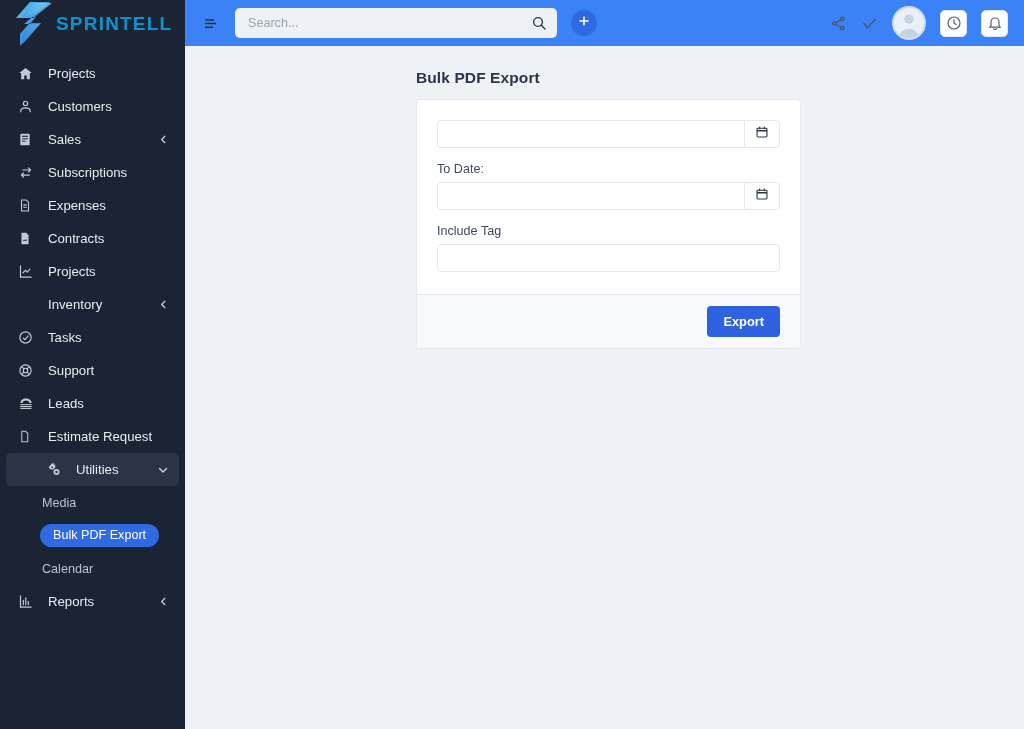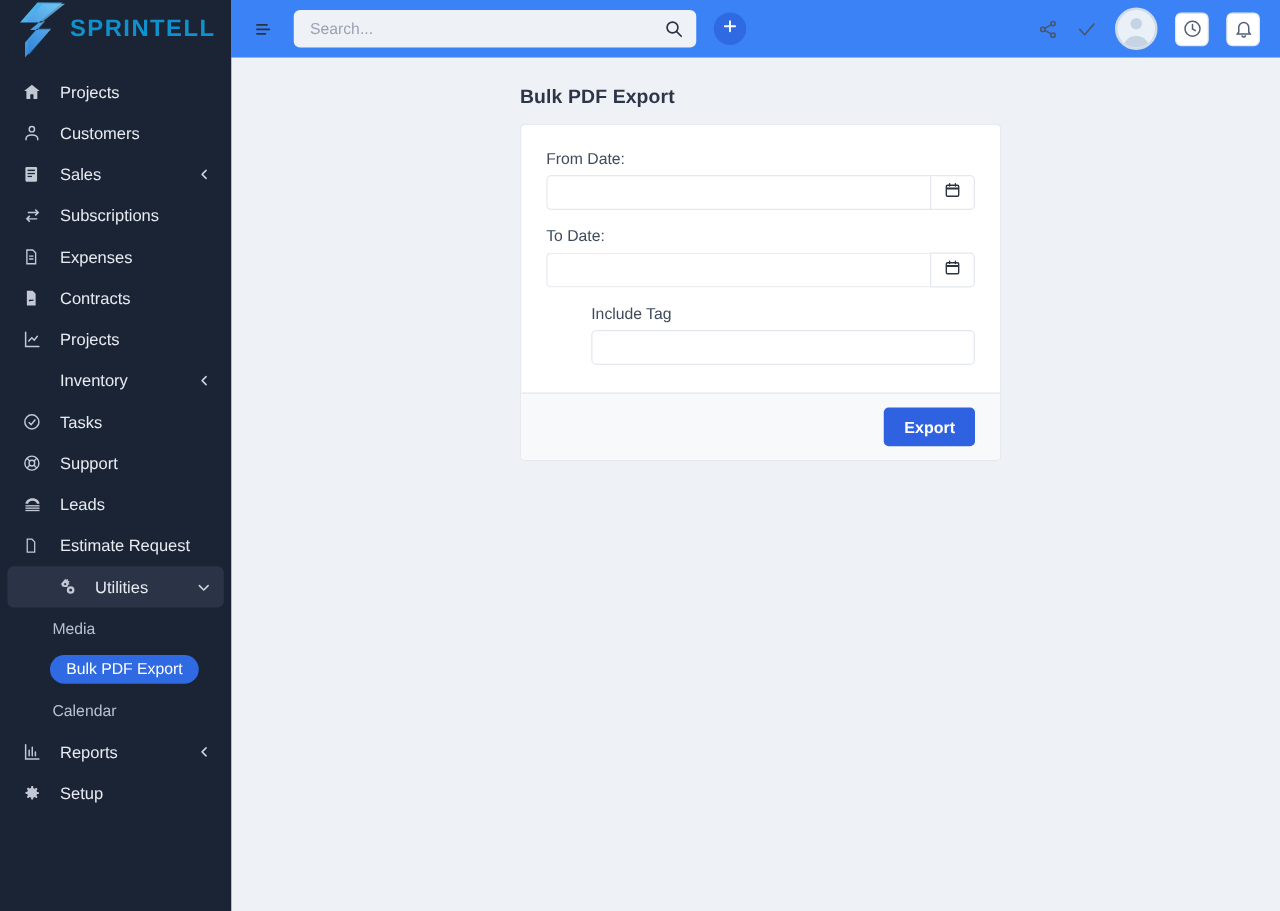--- a/index.html
+++ b/index.html
@@ -134,21 +134,21 @@
     overflow: hidden;
   }
   .card-body { padding: 20px 20px 22px; }
   .card-footer {
     border-top: 1px solid #e6e9ef;
     background: #f7f9fb;
     padding: 11px 20px;
     display: flex; justify-content: flex-end;
   }
   .field { margin-bottom: 14px; }
-  .field:last-child { margin-bottom: 0; margin-left: 36px; }
+  .field:last-child { margin-bottom: 0; }
   .f-label { font-size: 12.6px; color: #3f4a5c; margin-bottom: 6px; display: block; }
   .req { color: #e0523f; margin-right: 2px; }
 
   .select-box {
     height: 28px;
     border: 1px solid #e4e7ed;
     border-radius: 4px;
     background: #f7f8fa;
     display: flex; align-items: center;
     padding: 0 9px 0 11px;
@@ -384,28 +384,20 @@
             </svg>
         </span>
         <span class="lbl">Reports</span>
         <span class="chev">
           <svg width="11" height="11" viewBox="0 0 24 24" fill="none" stroke="currentColor" stroke-width="2.6" stroke-linecap="round" stroke-linejoin="round">
               <polyline points="15 5 8 12 15 19"></polyline>
             </svg>
         </span>
       </div>
 
-      <div class="nav-item">
-        <span class="ic">
-          <svg width="15" height="15" viewBox="0 0 24 24" fill="currentColor">
-              <path d="M12 8.2a3.8 3.8 0 100 7.6 3.8 3.8 0 000-7.6zm9 4.9v-2.2l-2.4-.4a6.9 6.9 0 00-.7-1.8l1.4-2-1.6-1.6-2 1.4a6.9 6.9 0 00-1.8-.7L13.5 3h-2.2l-.4 2.4c-.6.2-1.2.4-1.8.7l-2-1.4L5.5 6.3l1.4 2c-.3.6-.5 1.2-.7 1.8L3.8 10.5v2.2l2.4.4c.2.6.4 1.2.7 1.8l-1.4 2 1.6 1.6 2-1.4c.6.3 1.2.5 1.8.7l.4 2.4h2.2l.4-2.4c.6-.2 1.2-.4 1.8-.7l2 1.4 1.6-1.6-1.4-2c.3-.6.5-1.2.7-1.8z"></path>
-            </svg>
-        </span>
-        <span class="lbl">Setup</span>
-      </div>
 
     </nav>
   </aside>
 
   <div class="main">
 
     <header class="topbar">
       <div class="hamburger">
         <svg width="17" height="15" viewBox="0 0 24 24" fill="#2b3342">
           <rect x="3" y="5" width="15" height="2.4" rx="1"></rect>
@@ -470,21 +462,20 @@
     <section class="content">
       <div class="page-wrap">
 
         <h1 class="page-title">Bulk PDF Export</h1>
 
         <div class="card">
           <div class="card-body">
 
 
             <div class="field">
-              <label class="f-label">From Date:</label>
               <div class="date-row">
                 <input type="text" placeholder="" style="">
                 <span class="date-btn">
                   <span>
                     <svg width="14" height="14" viewBox="0 0 24 24" fill="none" stroke="currentColor" stroke-width="1.9">
                         <rect x="3.5" y="5.5" width="17" height="15" rx="1.6"></rect>
                         <path d="M3.5 10h17" stroke-width="2.6"></path>
                         <path d="M8 3.5v3M16 3.5v3" stroke-linecap="round"></path>
                       </svg>
                   </span>

